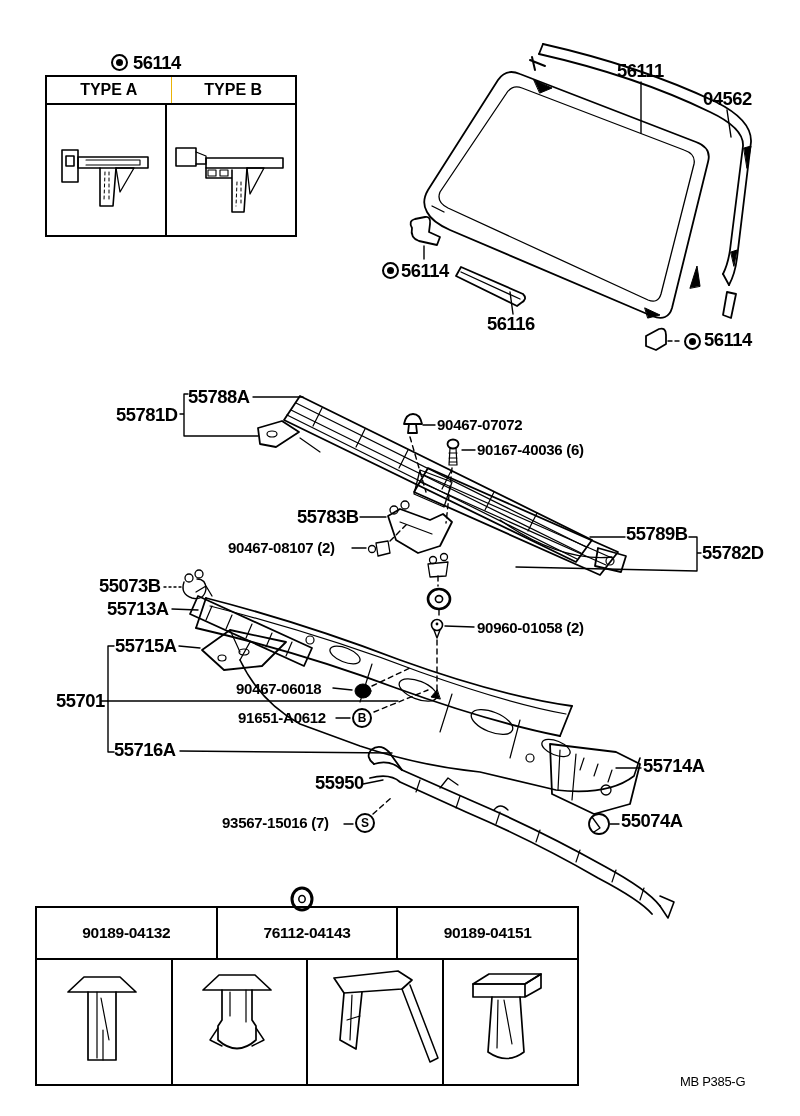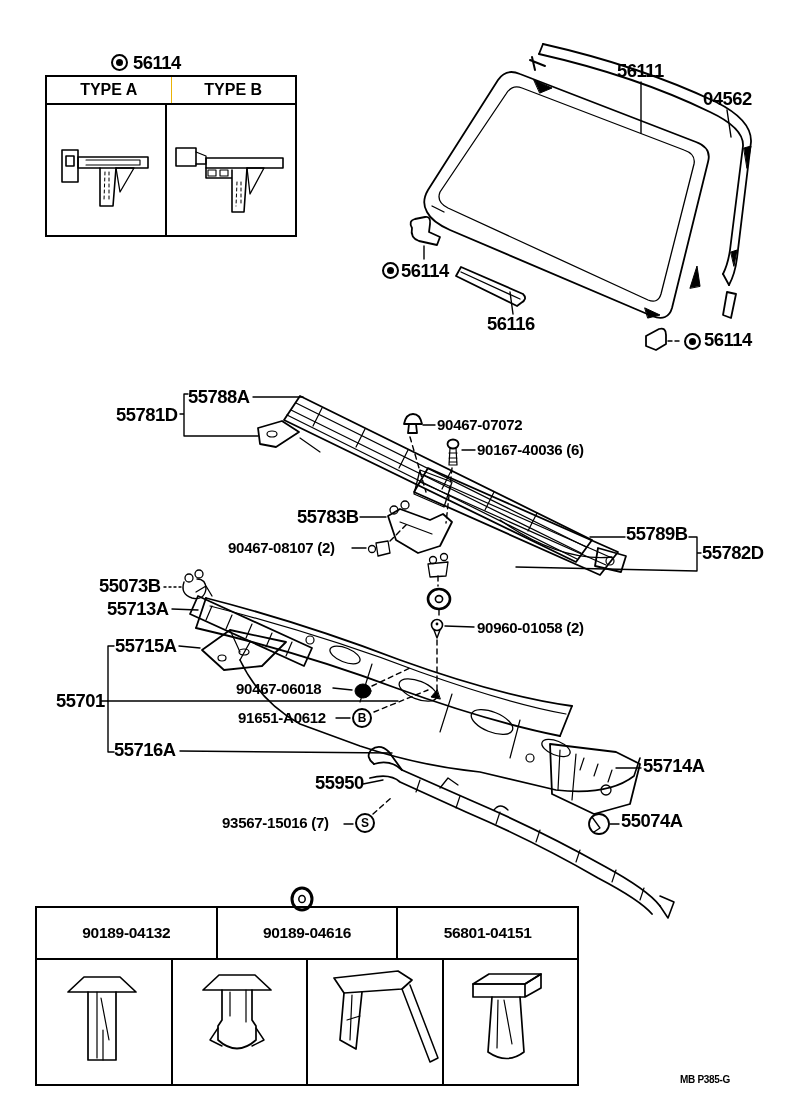--- a/index.html
+++ b/index.html
@@ -23,21 +23,21 @@
   #typebox .split{position:absolute;left:118px;top:26px;width:2px;bottom:0;background:#000;}
   
   #cliptable{position:absolute;left:35px;top:906px;width:540px;height:176px;border:2.5px solid #000;z-index:2;}
   #cliptable .hd{display:flex;height:50px;border-bottom:2px solid #000;justify-content:flex-end;}
   #cliptable .hd div{flex:1;display:flex;align-items:center;justify-content:center;
         font-weight:bold;font-size:15.5px;letter-spacing:-0.3px;border-right:2px solid #000;}
   #cliptable .hd div:last-child{border-right:none;}
   #cliptable .cols{position:absolute;top:50px;bottom:0;left:0;right:0;display:flex;}
   #cliptable .cols div{flex:1;border-right:2px solid #000;}
   #cliptable .cols div:last-child{border-right:none;}
-  .foot{position:absolute;z-index:2;font-weight:bold;font-size:10px;letter-spacing:-0.3px;}
+  .foot{position:absolute;z-index:2;font-weight:normal;font-size:13px;letter-spacing:-0.3px;}
 </style>
 </head>
 <body>
 
 <div id="page">
 
   <svg id="art" width="800" height="1116" viewBox="0 0 800 1116" fill="none" stroke="#000" stroke-width="1.8" stroke-linecap="round" stroke-linejoin="round">
 
     <g>
       <path d="M428 190 Q421 202 427 212 Q432 222 450 230 L652 316 Q668 322 672 308 L708 162 Q712 148 696 142 L520 74 Q506 68 498 80 Z"></path>
@@ -304,22 +304,22 @@
   <div class="lbl sm" style="left:238px;top:710px">91651-A0612</div>
   <div class="lbl" style="left:114px;top:740px">55716A</div>
   <div class="lbl" style="left:643px;top:756px">55714A</div>
   <div class="lbl" style="left:315px;top:773px">55950</div>
   <div class="lbl" style="left:621px;top:811px">55074A</div>
   <div class="lbl sm" style="left:222px;top:815px">93567-15016 (7)</div>
 
   <div id="cliptable">
     <div class="hd">
       <div>90189-04132</div>
-      <div>90189-04616</div>
-      <div>56801-04151</div>
+      <div>76112-04143</div>
+      <div>90189-04151</div>
     </div>
     <div class="cols">
       <div></div>
       <div></div>
       <div></div>
       <div></div>
     </div>
   </div>
 
   <div class="foot" style="left:680px;top:1074px">MB P385-G</div>

